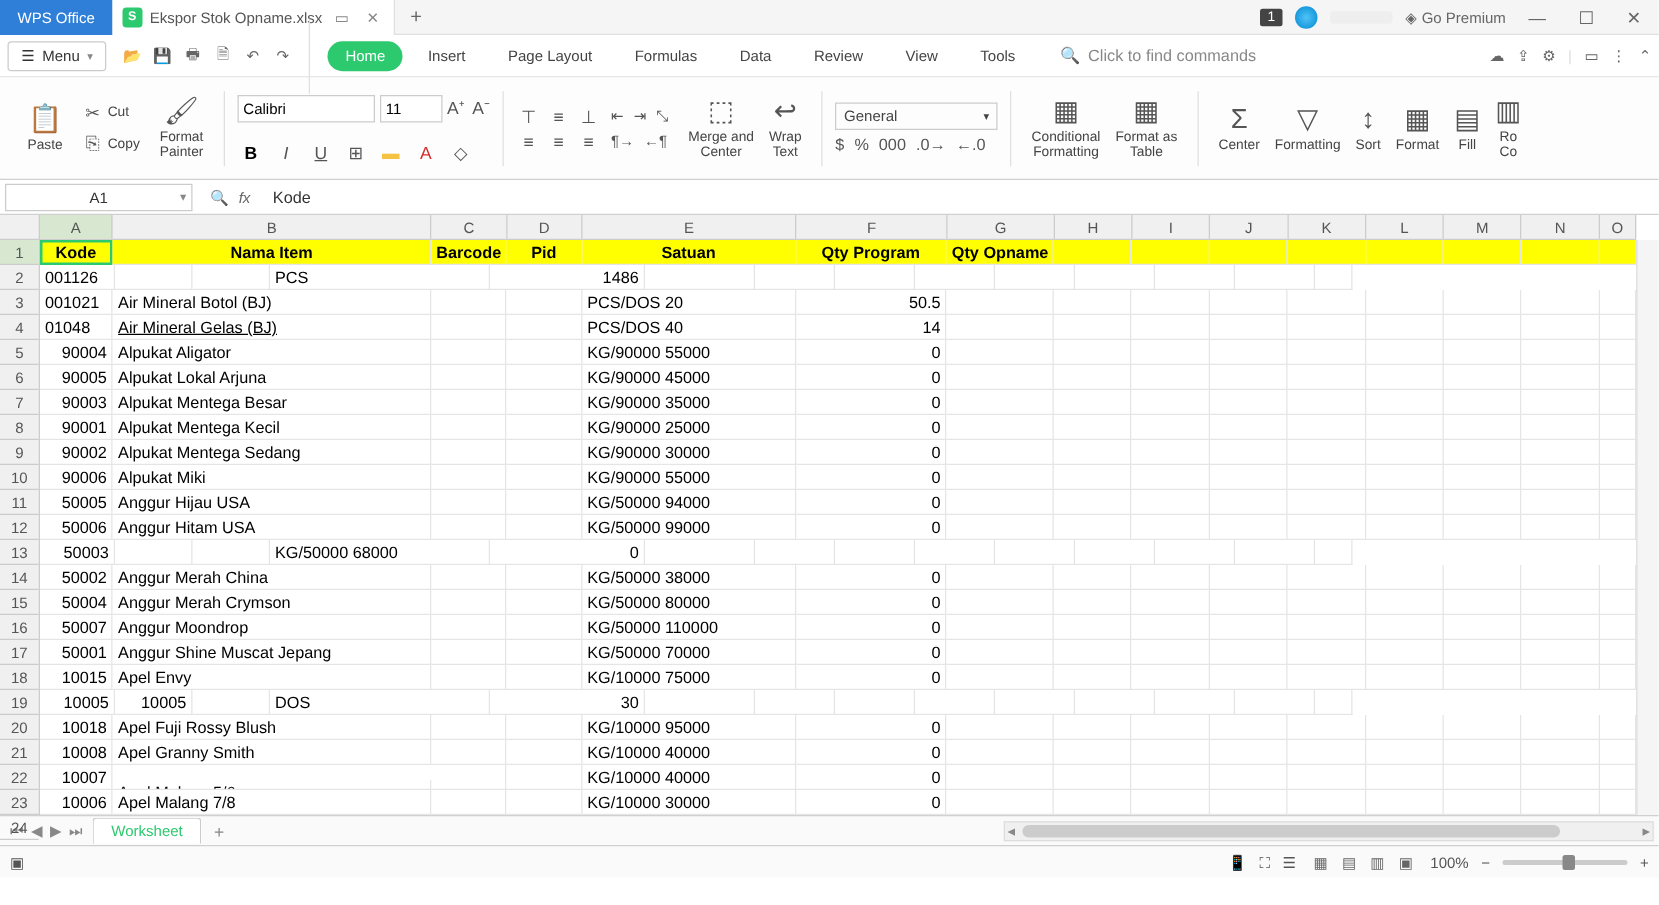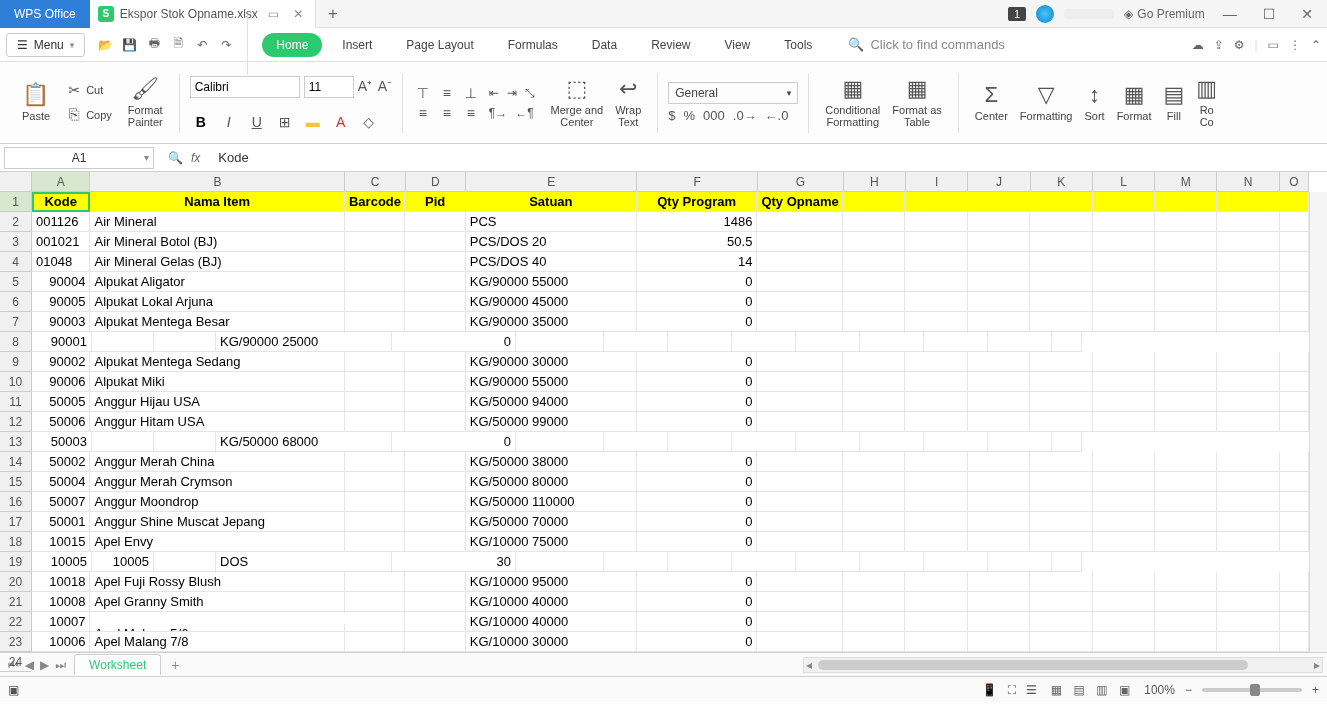--- a/index.html
+++ b/index.html
@@ -374,21 +374,20 @@
         <div class="cell" style="width: 64px;"></div>
         <div class="cell" style="width: 64px;"></div>
         <div class="cell" style="width: 64px;"></div>
         <div class="cell" style="width: 64px;"></div>
         <div class="cell" style="width: 64px;"></div>
         <div class="cell" style="width: 64px;"></div>
         <div class="cell" style="width: 30px;"></div>
       </div>
       <div class="row">
         <div class="cell code-left" style="width: 60px;">001126</div>
-        <div class="cell txt" style="width: 262px;">Air Mineral</div>
         <div class="cell num" style="width: 62px;"></div>
         <div class="cell txt" style="width: 62px;"></div>
         <div class="cell txt" style="width: 176px;">PCS</div>
         <div class="cell num" style="width: 124px;">1486</div>
         <div class="cell txt" style="width: 88px;"></div>
         <div class="cell txt" style="width: 64px;"></div>
         <div class="cell txt" style="width: 64px;"></div>
         <div class="cell txt" style="width: 64px;"></div>
         <div class="cell txt" style="width: 64px;"></div>
         <div class="cell txt" style="width: 64px;"></div>
@@ -408,21 +407,21 @@
         <div class="cell txt" style="width: 64px;"></div>
         <div class="cell txt" style="width: 64px;"></div>
         <div class="cell txt" style="width: 64px;"></div>
         <div class="cell txt" style="width: 64px;"></div>
         <div class="cell txt" style="width: 64px;"></div>
         <div class="cell txt" style="width: 64px;"></div>
         <div class="cell txt" style="width: 30px;"></div>
       </div>
       <div class="row">
         <div class="cell code-left" style="width: 60px;">01048</div>
-        <div class="cell txt" style="width: 262px;">Air Mineral Gelas (BJ)</div>
+        <div class="cell txt" style="width: 262px; text-decoration: underline;">Air Mineral Gelas (BJ)</div>
         <div class="cell num" style="width: 62px;"></div>
         <div class="cell txt" style="width: 62px;"></div>
         <div class="cell txt" style="width: 176px;">PCS/DOS 40</div>
         <div class="cell num" style="width: 124px;">14</div>
         <div class="cell txt" style="width: 88px;"></div>
         <div class="cell txt" style="width: 64px;"></div>
         <div class="cell txt" style="width: 64px;"></div>
         <div class="cell txt" style="width: 64px;"></div>
         <div class="cell txt" style="width: 64px;"></div>
         <div class="cell txt" style="width: 64px;"></div>
@@ -476,20 +475,21 @@
         <div class="cell txt" style="width: 64px;"></div>
         <div class="cell txt" style="width: 64px;"></div>
         <div class="cell txt" style="width: 64px;"></div>
         <div class="cell txt" style="width: 64px;"></div>
         <div class="cell txt" style="width: 64px;"></div>
         <div class="cell txt" style="width: 64px;"></div>
         <div class="cell txt" style="width: 30px;"></div>
       </div>
       <div class="row">
         <div class="cell num" style="width: 60px;">90001</div>
+        <div class="cell txt" style="width: 262px;">Alpukat Mentega Kecil</div>
         <div class="cell num" style="width: 62px;"></div>
         <div class="cell txt" style="width: 62px;"></div>
         <div class="cell txt" style="width: 176px;">KG/90000 25000</div>
         <div class="cell num" style="width: 124px;">0</div>
         <div class="cell txt" style="width: 88px;"></div>
         <div class="cell txt" style="width: 64px;"></div>
         <div class="cell txt" style="width: 64px;"></div>
         <div class="cell txt" style="width: 64px;"></div>
         <div class="cell txt" style="width: 64px;"></div>
         <div class="cell txt" style="width: 64px;"></div>

